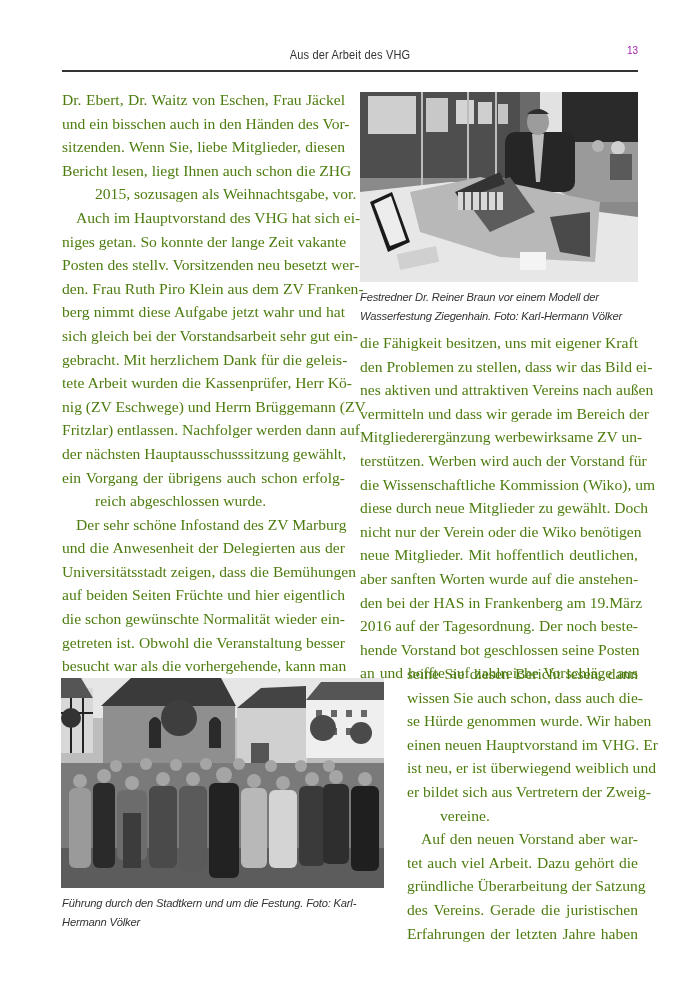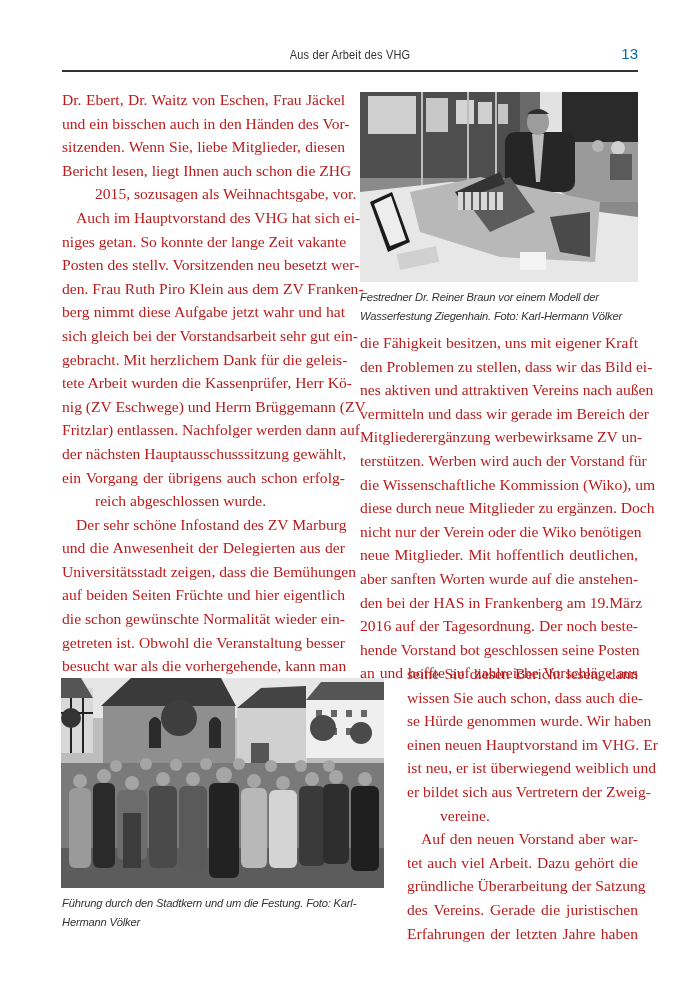--- a/index.html
+++ b/index.html
@@ -4,24 +4,24 @@
 <style>
   html, body { margin: 0; padding: 0; background: #ffffff; }
   body { width: 700px; height: 988px; position: relative; overflow: hidden; color: #1e1e1e; }
   .header-title {
     position: absolute; left: 0; width: 700px; top: 48px; text-align: center;
     font-family: "Liberation Sans", sans-serif; font-size: 12.5px; color: #333;
     transform: scaleX(0.88); letter-spacing: 0.2px;
   }
   .page-num {
     position: absolute; right: 62px; top: 45px;
-    font-family: "Liberation Sans", sans-serif; font-size: 15px; color: #0369a1;
+    font-family: "Liberation Sans", sans-serif; font-size: 10px; color: #a21caf;
   }
   .rule { position: absolute; left: 62px; width: 576px; top: 70px; height: 1.5px; background: #333; }
-  .col { position: absolute; font-family: "Liberation Serif", serif; font-size: 15.6px; line-height: 23.6px; color: #b91c1c; }
+  .col { position: absolute; font-family: "Liberation Serif", serif; font-size: 15.6px; line-height: 23.6px; color: #4d7c0f; }
   .line { display: block; text-align: justify; text-align-last: justify; white-space: nowrap; height: 23.6px; overflow: visible; }
   .line.last { text-align-last: left; margin-left: 33px; }
   .left-col { left: 62px; top: 88px; width: 283px; }
   .right-col-a { left: 360px; top: 331px; width: 278px; }
   .right-col-b { left: 407px; top: 662px; width: 231px; }
   .indent-line { padding-left: 14px; }
   .photo {
     position: absolute; overflow: hidden; background: #777;
   }
   .photo-top { left: 360px; top: 92px; width: 278px; height: 190px; }
@@ -124,21 +124,21 @@
 </div>
 
 <div class="col right-col-a">
   <span class="line">die Fähigkeit besitzen, uns mit eigener Kraft</span>
   <span class="line">den Problemen zu stellen, dass wir das Bild ei-</span>
   <span class="line">nes aktiven und attraktiven Vereins nach außen</span>
   <span class="line">vermitteln und dass wir gerade im Bereich der</span>
   <span class="line">Mitgliederergänzung werbewirksame ZV un-</span>
   <span class="line">terstützen. Werben wird auch der Vorstand für</span>
   <span class="line">die Wissenschaftliche Kommission (Wiko), um</span>
-  <span class="line">diese durch neue Mitglieder zu ergänzen. Doch</span>
+  <span class="line">diese durch neue Mitglieder zu gewählt. Doch</span>
   <span class="line">nicht nur der Verein oder die Wiko benötigen</span>
   <span class="line">neue Mitglieder. Mit hoffentlich deutlichen,</span>
   <span class="line">aber sanften Worten wurde auf die anstehen-</span>
   <span class="line">den bei der HAS in Frankenberg am 19.März</span>
   <span class="line">2016 auf der Tagesordnung. Der noch beste-</span>
   <span class="line">hende Vorstand bot geschlossen seine Posten</span>
   <span class="line">an und hoffte auf zahlreiche Vorschläge aus</span>
 </div>
 
 <div class="col right-col-b">

